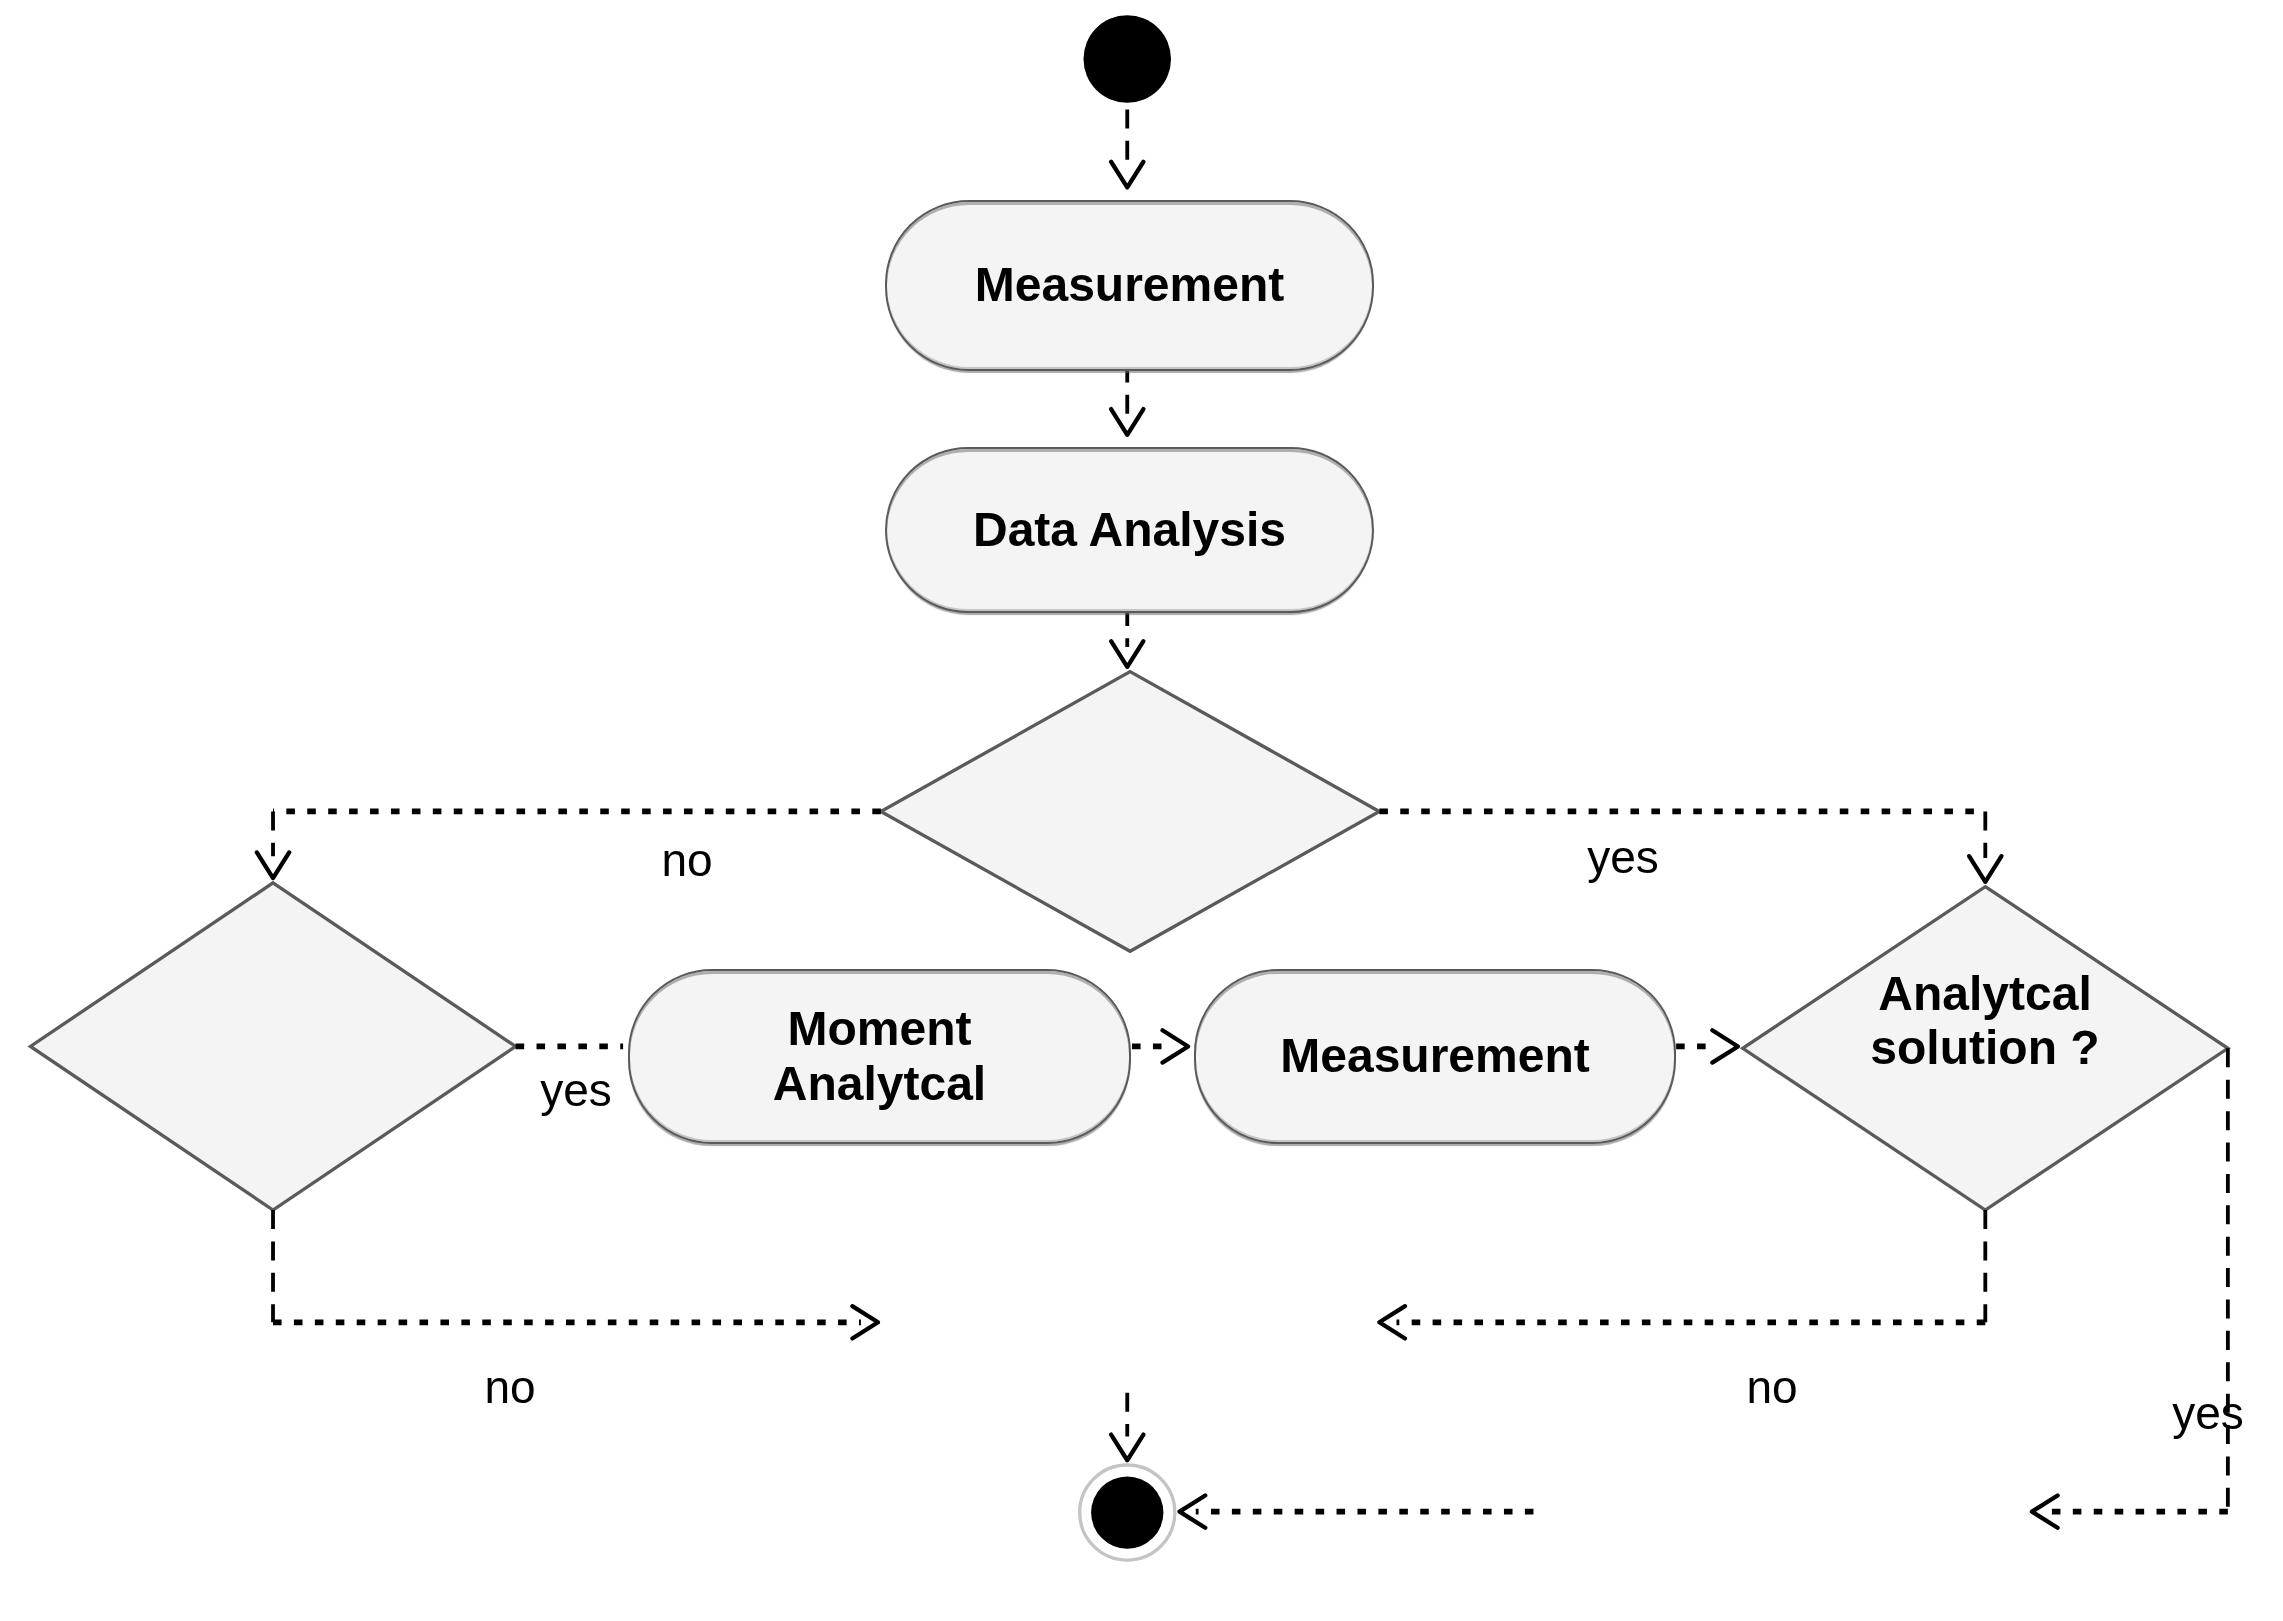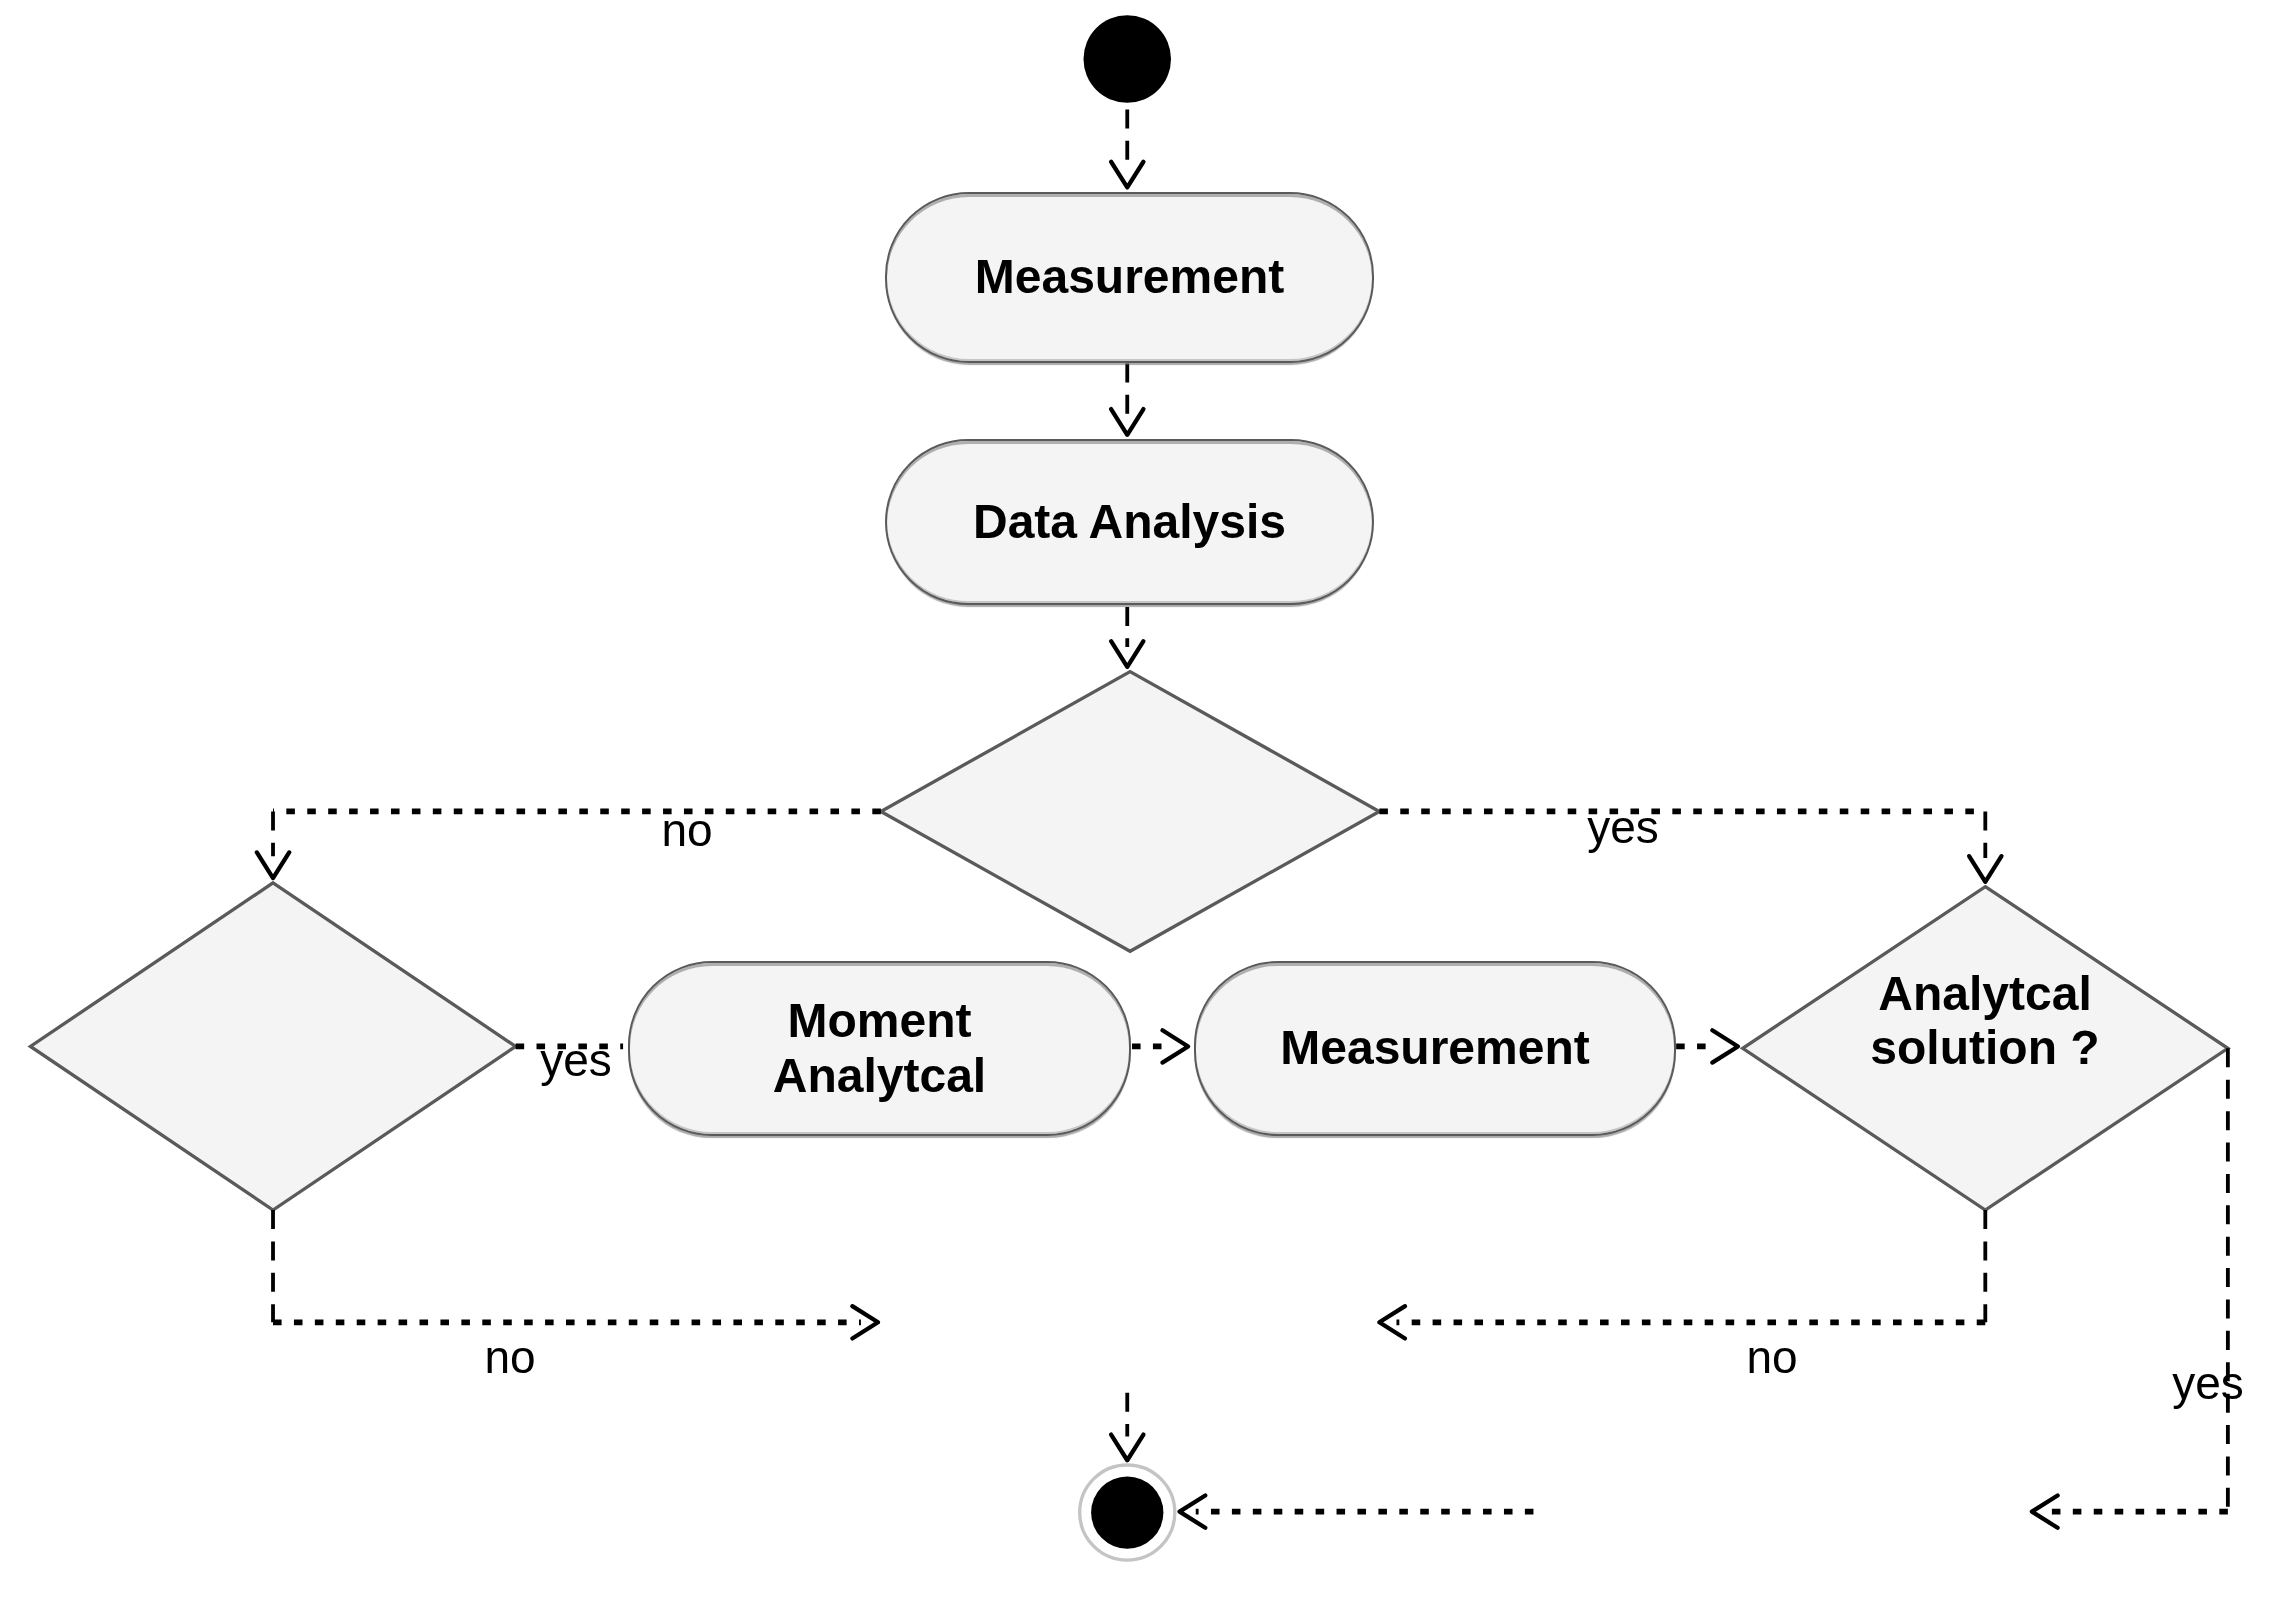--- a/index.html
+++ b/index.html
@@ -54,38 +54,40 @@
     align-items: center;
     justify-content: center;
     text-align: center;
     font-weight: 700;
     font-size: 48px;
     line-height: 1.13;
     box-shadow:
       inset 0 2.9px 0 0 rgba(90,90,90,0.45),
       inset 0 -1.9px 0 0 rgba(90,90,90,0.30),
       0 3.8px 1px -1.9px rgba(100,100,100,0.55);
+    margin-top: 8px;
   }
   .action span {
     white-space: pre-line;
   }
   .dlabel {
     position: absolute;
     transform: translate(-50%, -50%);
     font-weight: 700;
     font-size: 48px;
     line-height: 1.13;
     text-align: center;
     white-space: pre-line;
   }
   .elabel {
     position: absolute;
     transform: translate(-50%, -50%);
     font-size: 46px;
     font-weight: 400;
+    margin-top: 30px;
   }
 </style>
 </head>
 <body>
 
 <div class="canvas">
 
   <svg class="edges" viewBox="0 0 2401 1705">
 
     <circle cx="1185" cy="62" r="46" fill="#000000"></circle>

